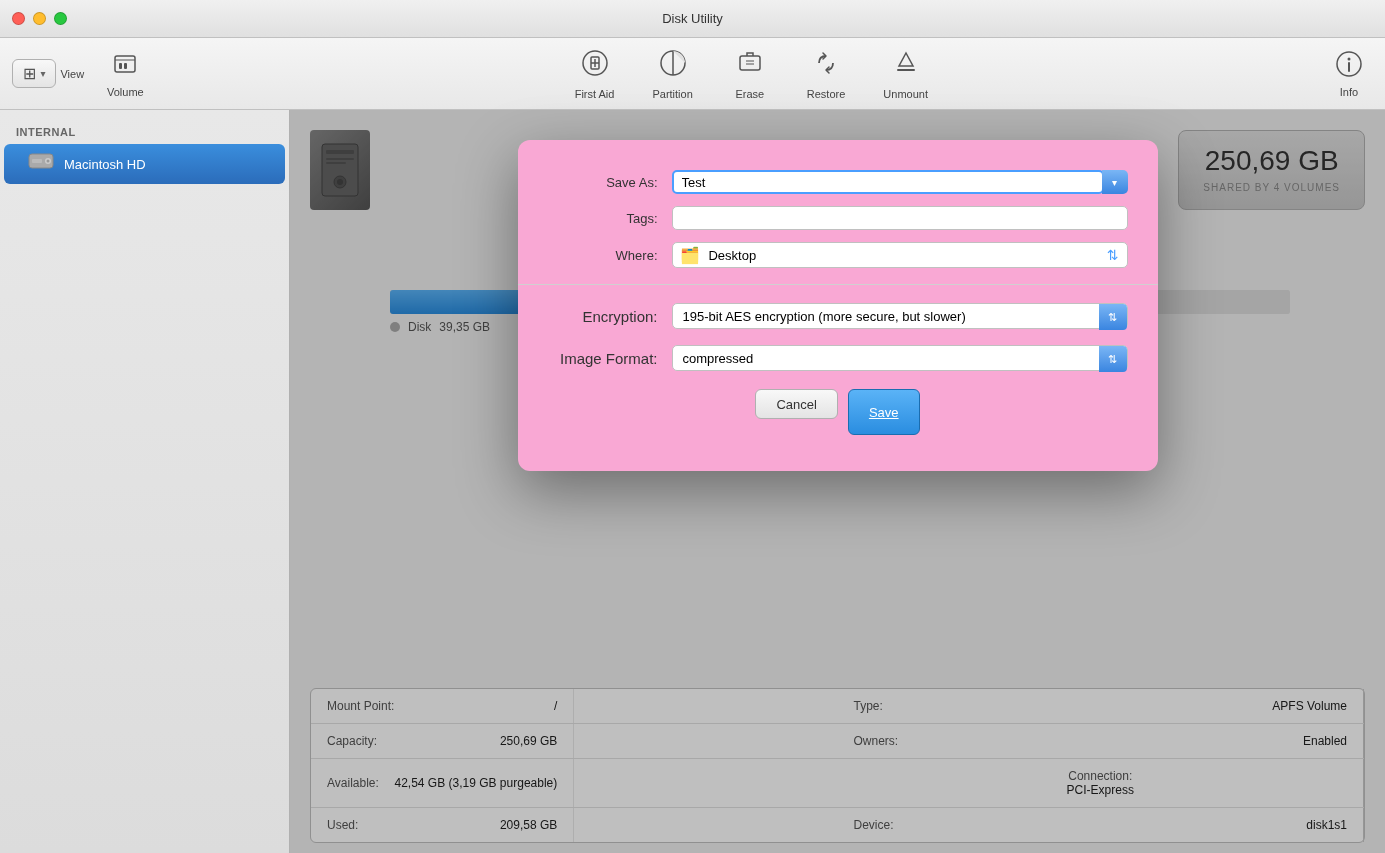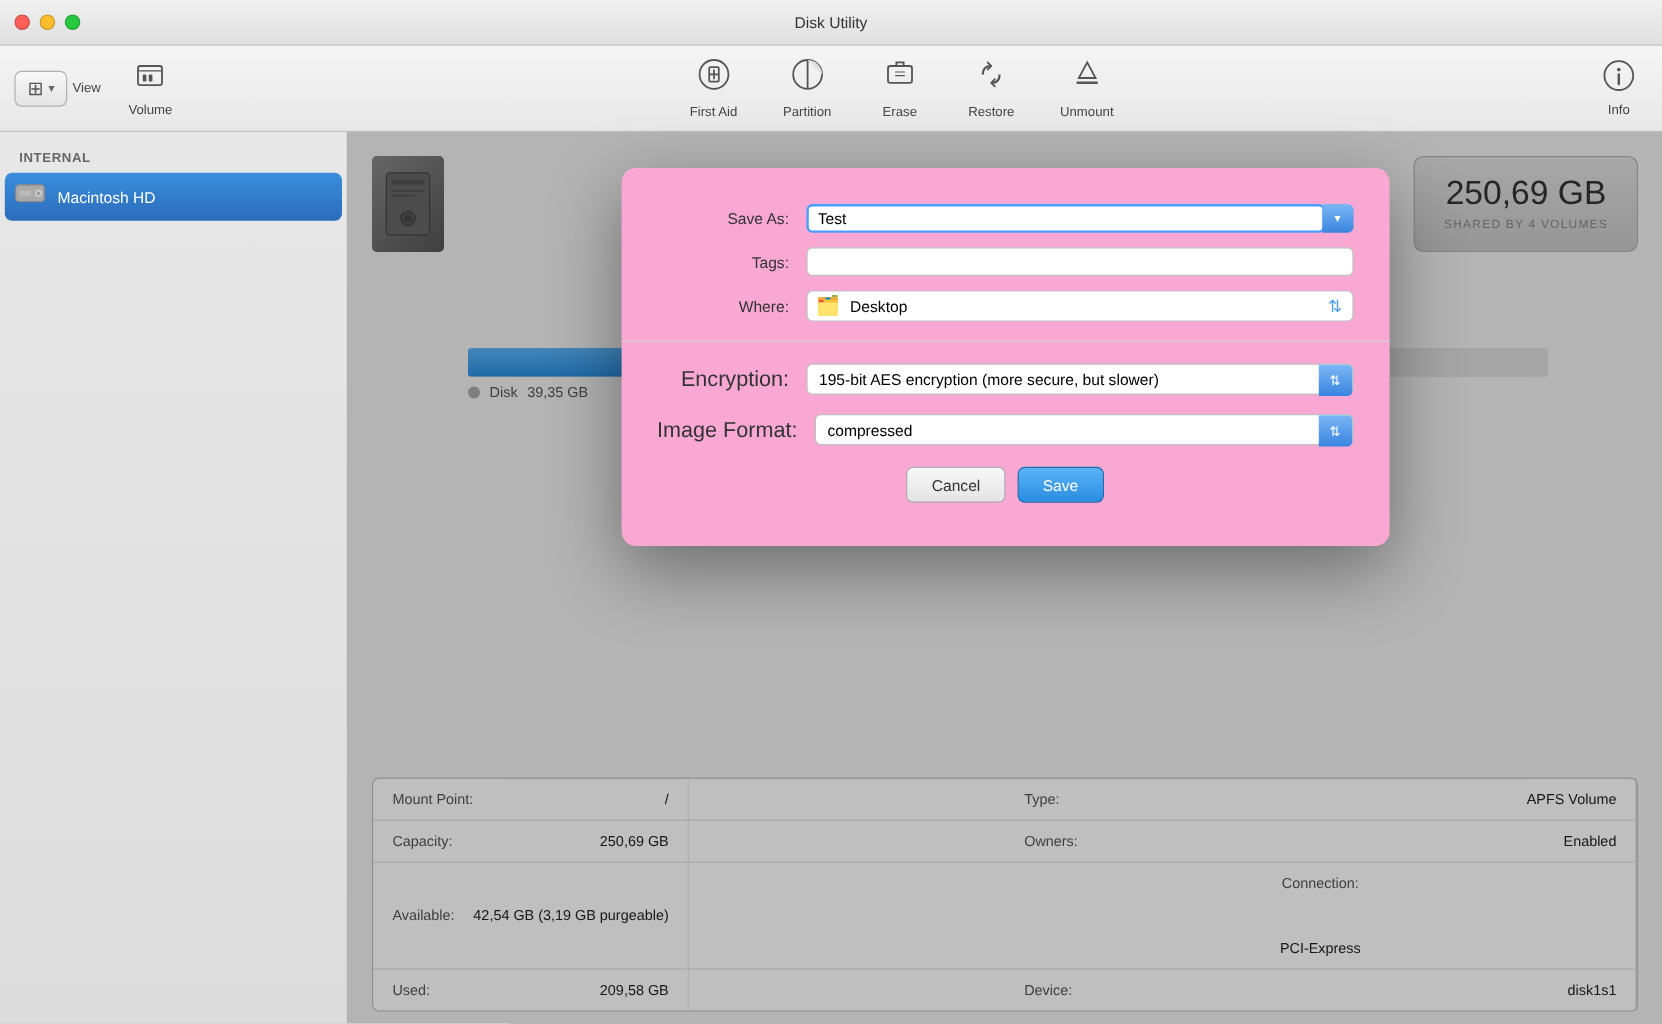--- a/index.html
+++ b/index.html
@@ -142,21 +142,21 @@
       font-weight: 600;
       color: #666;
       text-transform: uppercase;
       letter-spacing: 0.5px;
       padding: 4px 16px;
       margin-bottom: 2px;
     }
     .sidebar-item {
       display: flex;
       align-items: center;
-      padding: 6px 8px;
+      padding: 6px 24px;
       gap: 10px;
       cursor: pointer;
       border-radius: 6px;
       margin: 0 4px;
     }
     .sidebar-item.selected {
       background: linear-gradient(to bottom, #3a8edd, #2b6cba);
       border-radius: 6px;
     }
     .sidebar-item.selected .sidebar-item-label { color: white; }
@@ -278,21 +278,21 @@
       border-bottom: 1px solid #e0e0e0;
     }
     .info-table-row:last-child { border-bottom: none; }
     .info-cell {
       padding: 10px 16px;
       display: flex;
       justify-content: space-between;
       align-items: center;
       border-right: 1px solid #e8e8e8;
     }
-    .info-cell:last-child { border-right: none; gap: 40px; }
+    .info-cell:last-child { border-right: none; }
     .info-cell:nth-child(2) { border-right: 1px solid #c8c8c8; }
     .cell-label { font-size: 12px; color: #555; }
     .cell-value { font-size: 12px; color: #222; text-align: right; }
 
     
     .dialog-overlay {
       position: absolute;
       top: 0; left: 0; right: 0; bottom: 0;
       background: rgba(0,0,0,0.25);
       display: flex;
@@ -388,21 +388,21 @@
       height: 1px;
       background: #d0d0d0;
       margin: 10px 0;
     }
     .select-row {
       display: flex;
       align-items: center;
       padding: 8px 30px;
     }
     .select-label {
-      font-size: 18px;
+      font-size: 15px;
       color: #333;
       text-align: right;
       min-width: 110px;
       margin-right: 14px;
     }
     .select-control {
       flex: 1;
       display: flex;
       align-items: center;
       height: 26px;
@@ -440,29 +440,30 @@
       height: 30px;
       padding: 0 20px;
       background: linear-gradient(to bottom, #f8f8f8, #e4e4e4);
       border: 1px solid #b0b0b0;
       border-radius: 6px;
       font-size: 13px;
       cursor: pointer;
       color: #333;
     }
     .save-btn {
-      height: 30px;
+      height: 46px;
       padding: 0 20px;
       background: linear-gradient(to bottom, #5ab3f7, #2a8de0);
       border: 1px solid #1a6db0;
       border-radius: 6px;
       font-size: 13px;
       cursor: pointer;
       color: white;
       font-weight: 500;
+      text-decoration: underline;
     }
   </style>
 </head>
 <body>
 
 <div class="title-bar">
   <div class="title-bar-controls">
     <div class="traffic-light traffic-close"></div>
     <div class="traffic-light traffic-min"></div>
     <div class="traffic-light traffic-max"></div>

